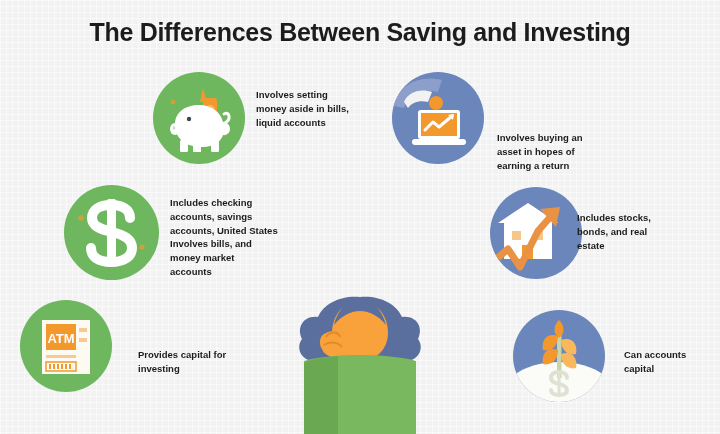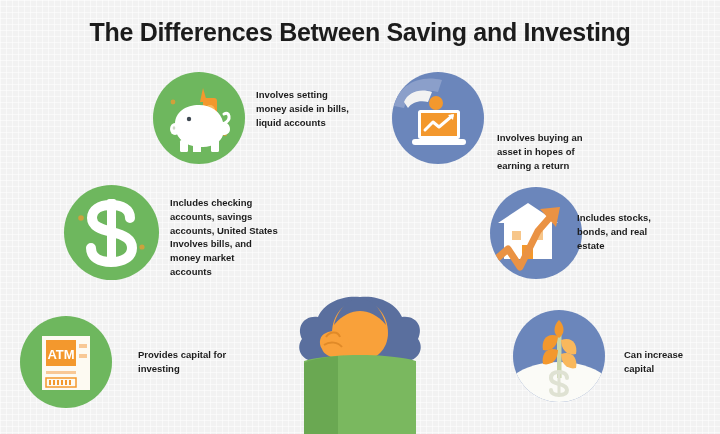--- a/index.html
+++ b/index.html
@@ -49,21 +49,21 @@
 
   #circle-investing-laptop  { left: 392px; top: 72px;  width: 92px; height: 92px; }
   #caption-investing-laptop { left: 497px; top: 96px;  width: 104px; margin-top: 35px; }
 
   #circle-saving-dollar   { left: 64px;  top: 185px; width: 95px; height: 95px; }
   #caption-saving-dollar  { left: 170px; top: 196px; width: 108px; }
 
   #circle-investing-house  { left: 490px; top: 187px; width: 92px; height: 92px; }
   #caption-investing-house { left: 568px; top: 211px; width: 98px; margin-left: 9px; }
 
-  #circle-saving-atm      { left: 20px;  top: 316px; width: 92px; height: 92px; }
+  #circle-saving-atm      { left: 20px;  top: 300px; width: 92px; height: 92px; }
   #caption-saving-atm     { left: 138px; top: 348px; width: 96px; }
 
   #circle-investing-plant  { left: 513px; top: 310px; width: 92px; height: 92px; }
   #caption-investing-plant { left: 624px; top: 348px; width: 82px; }
 
   #person-illustration { left: 282px; top: 285px; width: 156px; height: 149px; }
 </style>
 </head>
 <body>
 
@@ -194,21 +194,21 @@
         <path d="M48 44 C59 40 65 48 63 58 C55 60 48 54 48 44 Z" fill="#f9b85c"></path>
 
         <path d="M46 10 C40 16 40 24 46 28 C52 24 52 16 46 10 Z" fill="#f3982d"></path>
 
         <rect x="44.5" y="62" width="3" height="22" fill="#dfe2d3"></rect>
         <path d="M54 68 C54 64 50 62 46 62 C41 62 38 64 38 68
                  C38 72 42 73 46 74 C50 75 54 77 54 80
                  C54 84 50 85 46 85 C41 85 38 83 38 80" stroke="#dfe2d3" stroke-width="4" fill="none" stroke-linecap="round"></path>
       </svg>
     </div>
-    <div id="caption-investing-plant" class="caption">Can increase capital</div>
+    <div id="caption-investing-plant" class="caption">Can accounts capital</div>
   </div>
 
   <div class="item" id="person-illustration">
     <svg width="156" height="149" viewBox="0 0 156 149">
 
       <path d="M20 54 C14 42 22 30 36 32 C42 18 60 10 78 12
                C96 10 114 18 120 32 C134 30 142 42 136 54
                C142 62 138 74 126 76 L30 76 C18 74 14 62 20 54 Z" fill="#5a6f9e"></path>
 
       <path d="M78 16 C94 16 106 30 106 48 C106 64 94 76 78 76

